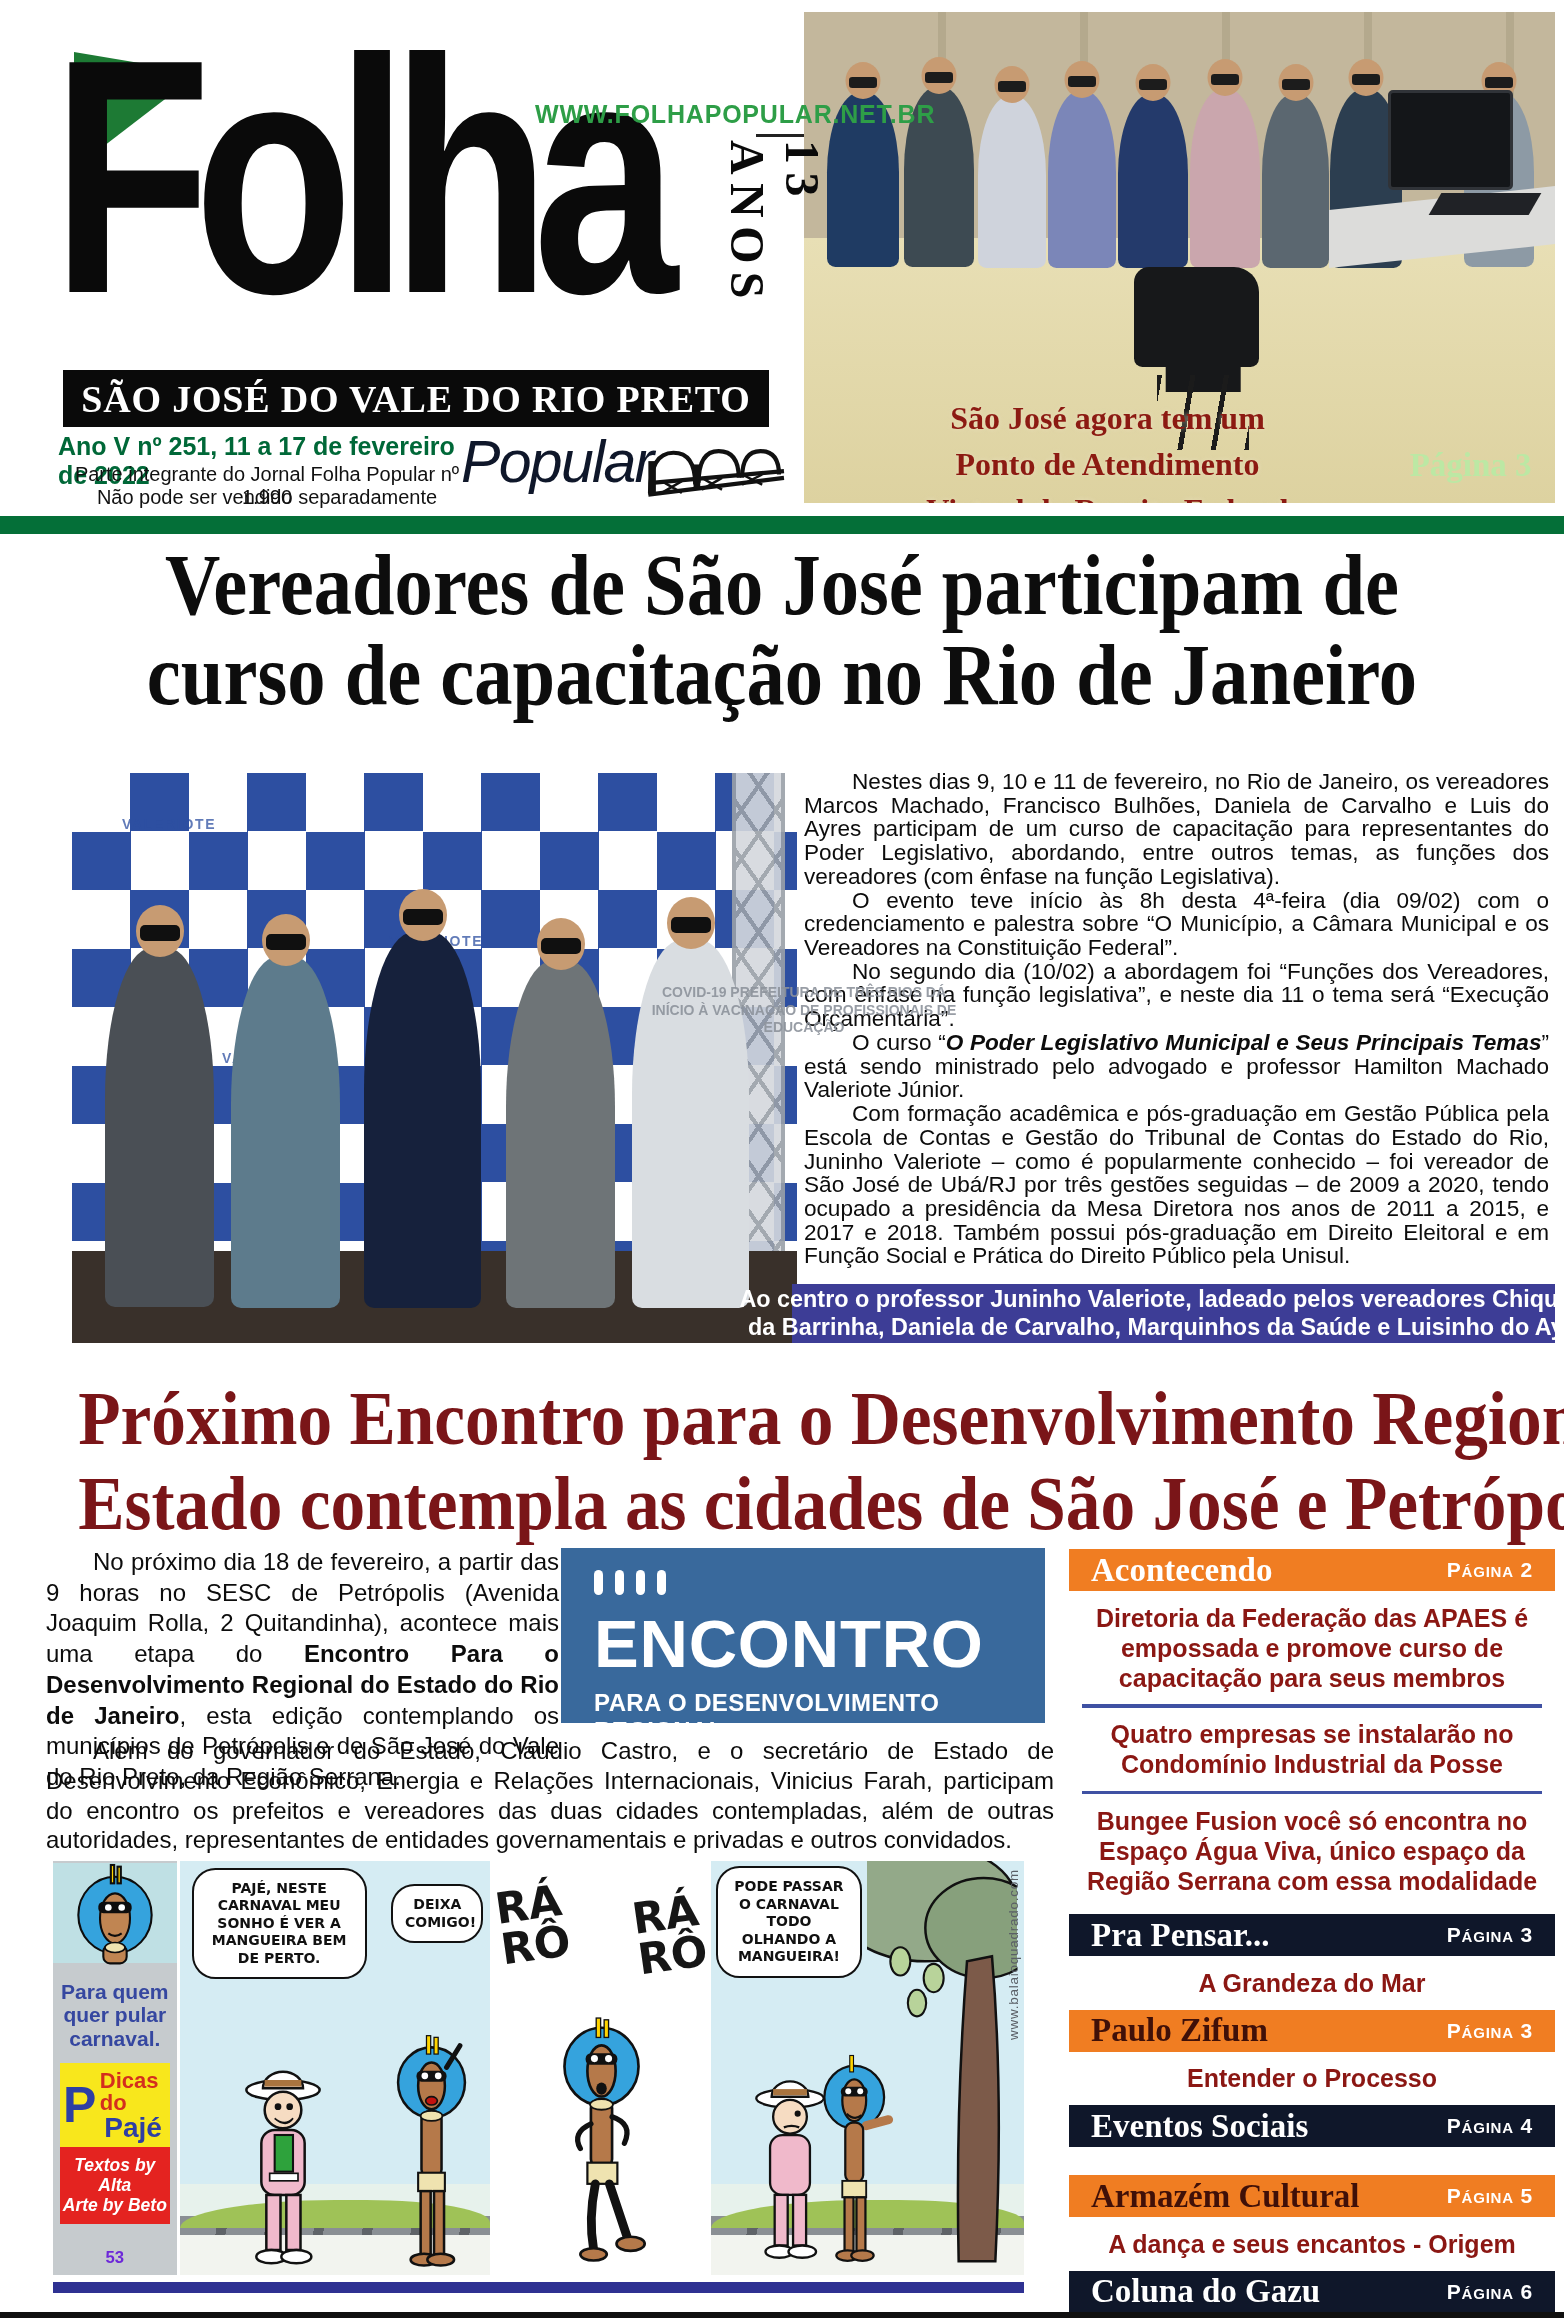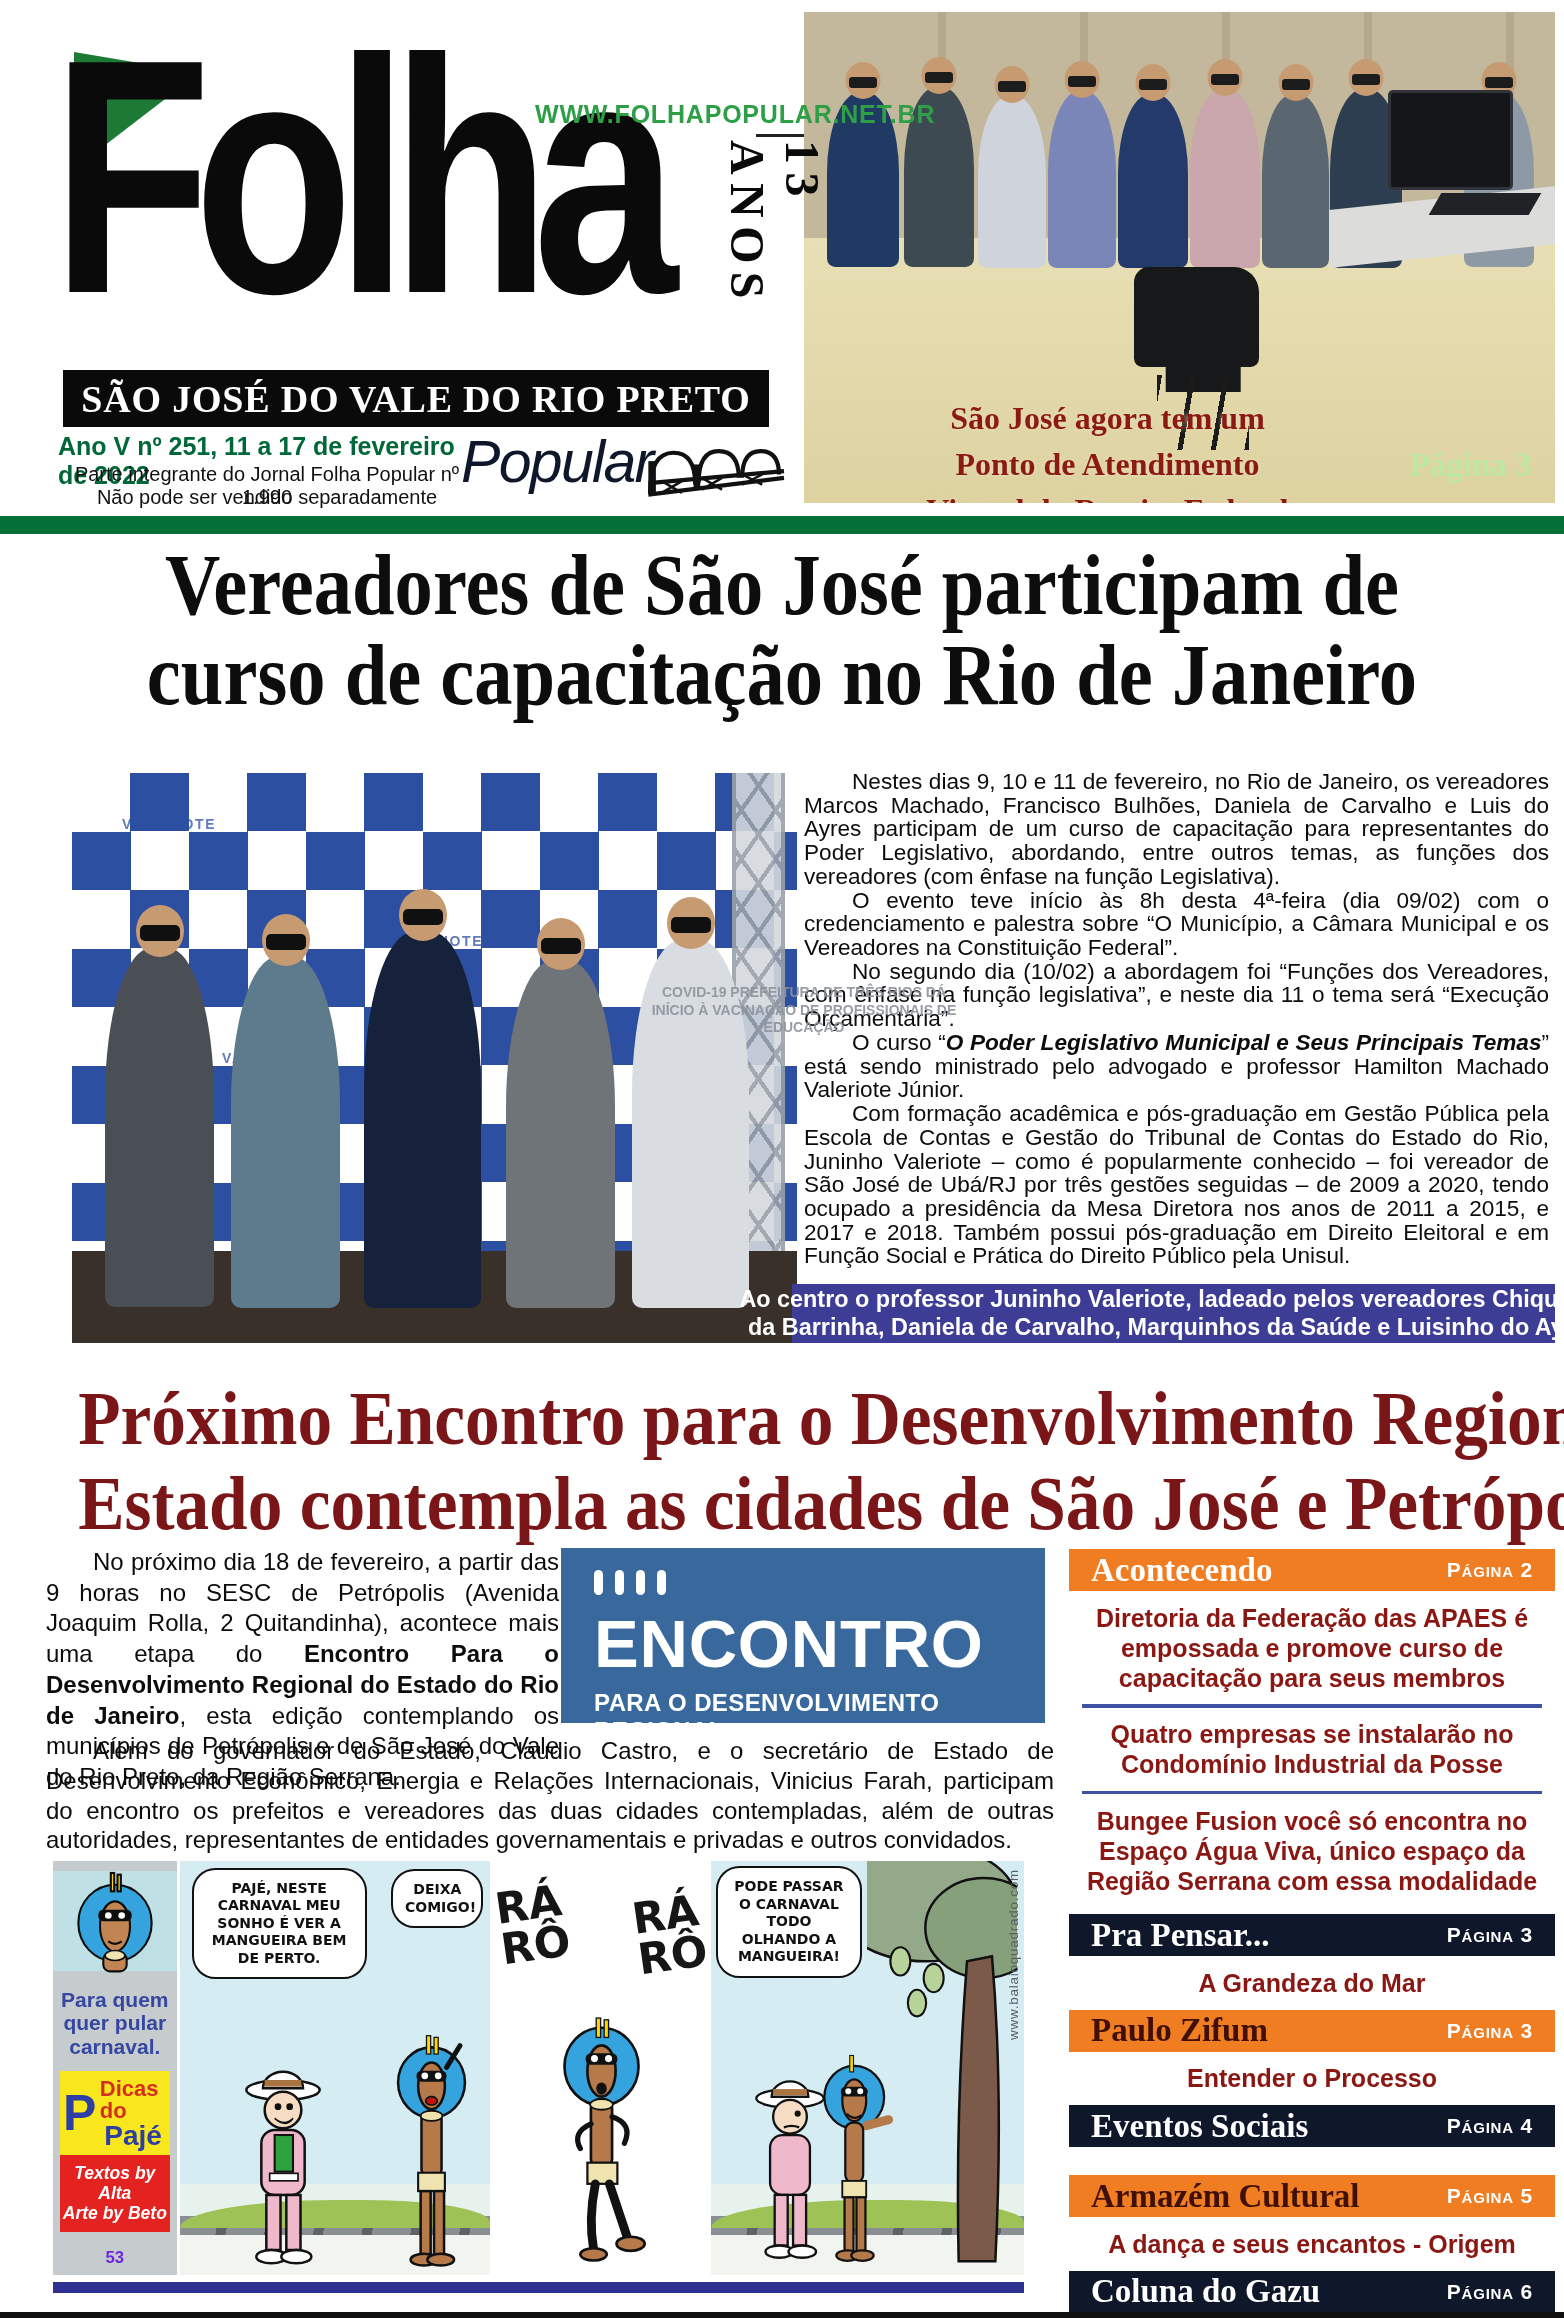--- a/index.html
+++ b/index.html
@@ -109,21 +109,21 @@
   .sb-title{font-family:"Liberation Serif",serif;font-weight:700;font-size:33px;color:#fff;white-space:nowrap}
   .sb-title.dark{color:#401008}
   .sb-page{font-weight:700;font-size:21px;color:#fff;font-variant:small-caps;letter-spacing:0.8px}
   .sb-item{font-weight:700;font-size:25px;line-height:1.2;color:#8b1713;text-align:center;margin:11.7px 5px}
   .sb-rule{height:3.3px;background:#3f51a3;margin:8.4px 13.4px}
   .sb-gap{height:28px}
   .sb-gap-sm{height:6.7px}
 
   
   .comic{position:absolute;left:53px;top:1861px;width:971px;height:414px;display:flex;gap:3.3px;background:#fff}
-  .comic-info{width:124px;background:#c6cbce;display:flex;flex-direction:column;align-items:center;padding-top:10px}
+  .comic-info{width:124px;background:#c6cbce;display:flex;flex-direction:column;align-items:center;padding-top:2px}
   .comic-info .sky{position:absolute;width:124px;height:100px;background:#bfe0e4}
   .paje-head{position:relative;z-index:2}
   .info-tagline{margin-top:8.4px;font-weight:700;font-size:21px;line-height:1.1;color:#3547a0;text-align:center;padding:0 5px}
   .brand-box{margin-top:13.4px;width:110px;background:#f8e71c;padding:6.7px 3.3px 5px;display:flex;align-items:center;justify-content:center;gap:3.3px}
   .brand-p{font-size:50px;font-weight:700;color:#2e3fa3;line-height:.9}
   .brand-txt{display:flex;flex-direction:column;align-items:center}
   .brand-top{font-size:22px;font-weight:700;color:#d42e1e;line-height:1}
   .brand-name{font-size:28px;font-weight:700;color:#2e3fa3;line-height:1}
   .credits-box{width:110px;background:#e42320;color:#fff;font-style:italic;font-weight:700;
     font-size:17.5px;line-height:1.15;text-align:center;padding:8.4px 1.7px}
@@ -339,21 +339,21 @@
       </div>
       <div class="credits-box">
         <span>Textos by Alta</span><br>
         <span>Arte by Beto</span>
       </div>
       <div class="info-number">53</div>
     </div>
 
     <div class="panel blue p1">
       <div class="bubble" style="left:11.7px;top:6.7px;width:175px">PAJÉ, NESTE CARNAVAL MEU SONHO É VER A MANGUEIRA BEM DE PERTO.</div>
-      <div class="bubble" style="right:6.7px;top:8px;width:92px">DEIXA COMIGO!</div>
+      <div class="bubble" style="right:6.7px;top:23px;width:92px">DEIXA COMIGO!</div>
       <div class="roofs"></div>
       <div class="grass"></div>
       <div class="ground"></div>
       <svg class="char" style="left:53px;bottom:8.4px" width="100" height="209" viewBox="0 0 120 250">
         <ellipse cx="60" cy="38" rx="44" ry="12" fill="#fff" stroke="#111" stroke-width="3"></ellipse>
         <path d="M36,36 a24,20 0 0 1 48,0 z" fill="#fff" stroke="#111" stroke-width="3"></path>
         <rect x="38" y="26" width="44" height="8" fill="#a9743f"></rect>
         <circle cx="60" cy="62" r="22" fill="#f6dcc2" stroke="#111" stroke-width="3"></circle>
         <circle cx="68" cy="58" r="4" fill="#111"></circle>
           <circle cx="54" cy="58" r="4" fill="#111"></circle>

